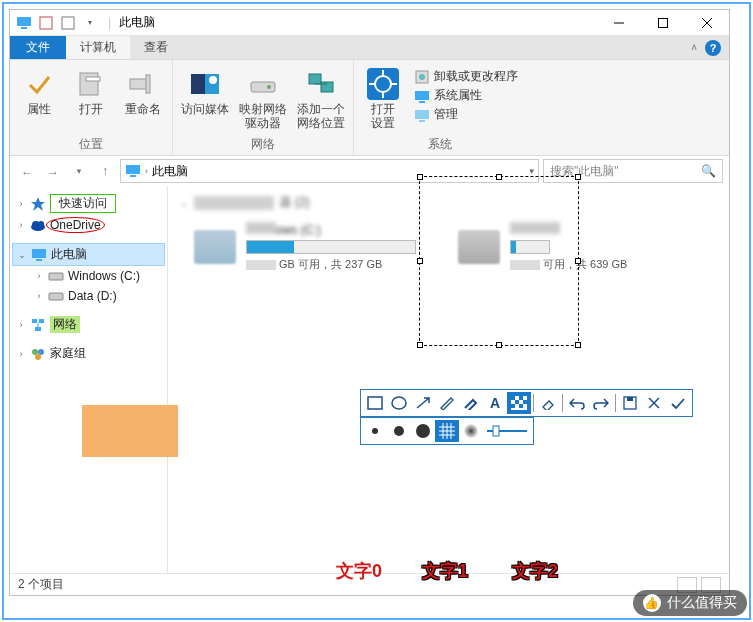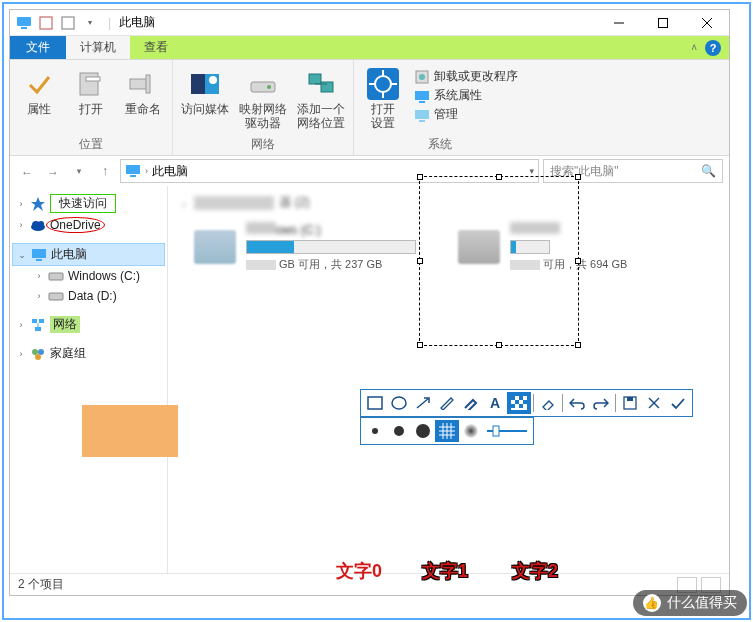--- a/index.html
+++ b/index.html
@@ -11,21 +11,21 @@
   
   .titlebar { height: 26px; background: #fff; border-bottom: 1px solid #e5e5e5; display: flex; align-items: center; font-size: 12px; }
   .titlebar .qat { display: flex; align-items: center; gap: 6px; padding: 0 6px; }
   .titlebar .qat .item { width: 16px; height: 16px; display: flex; align-items: center; justify-content: center; }
   .titlebar .title-txt { margin-left: 4px; color: #000; }
   .titlebar .sep { color: #ccc; margin: 0 4px; }
   .win-btns { margin-left: auto; display: flex; }
   .win-btns .btn { width: 44px; height: 26px; display: flex; align-items: center; justify-content: center; font-size: 11px; color: #000; }
 
   
-  .tabs { height: 24px; display: flex; align-items: stretch; font-size: 12px; background: #bef264; border-bottom: 1px solid #dadada; }
+  .tabs { height: 24px; display: flex; align-items: stretch; font-size: 12px; background: #e5e5e5; border-bottom: 1px solid #dadada; }
   .tabs .tab { padding: 0 14px; display: flex; align-items: center; color: #444; }
   .tabs .tab.file { background: #1979ca; color: #fff; padding: 0 16px; }
   .tabs .tab.active { background: #f5f5f5; }
   .tabs .right { margin-left: auto; display: flex; align-items: center; gap: 8px; padding-right: 8px; }
   .tabs .chev { color: #6a6a6a; font-size: 10px; }
   .tabs .help { width: 16px; height: 16px; border-radius: 50%; background: #1979ca; color: #fff; display: flex; align-items: center; justify-content: center; font-size: 11px; font-weight: bold; }
 
   
   .ribbon { background: #f5f5f5; border-bottom: 1px solid #dadada; height: 96px; display: flex; font-size: 12px; }
   .group { border-right: 1px solid #e1e1e1; padding: 4px 8px 2px 8px; display: flex; flex-direction: column; }
@@ -394,21 +394,21 @@
           </div>
         </div>
 
         <div class="drive drive2" style="left:290px;top:36px">
           <div class="dico"></div>
           <div class="info">
             <div class="name"><span style="display:inline-block;width:50px;height:12px;background:#ccc"></span></div>
             <div class="bar" style="width:40px">
                 <div class="fill" style="width: 12%;"></div>
               </div>
-            <div class="cap"><span style="display:inline-block;width:30px;height:10px;background:#ddd;vertical-align:middle"></span> <span>可用，共 694 GB</span></div>
+            <div class="cap"><span style="display:inline-block;width:30px;height:10px;background:#ddd;vertical-align:middle"></span> <span>可用，共 639 GB</span></div>
           </div>
         </div>
       </div>
     </div>
 
     <div class="status">
       <span>2 个项目</span>
       <div class="views">
         <div class="vbtn"></div>
         <div class="vbtn"></div>

